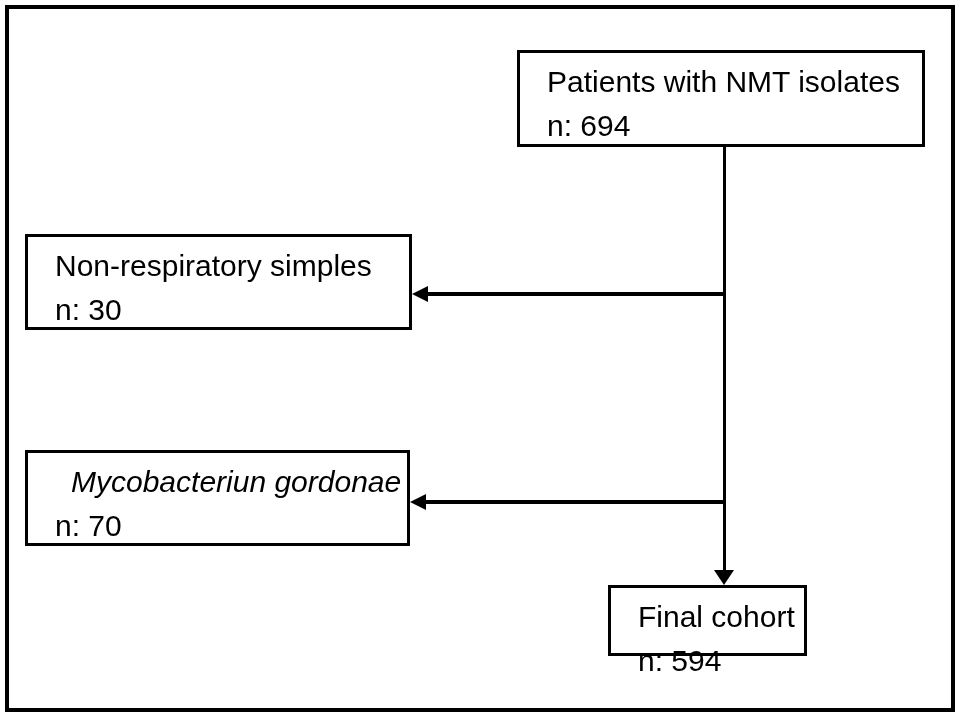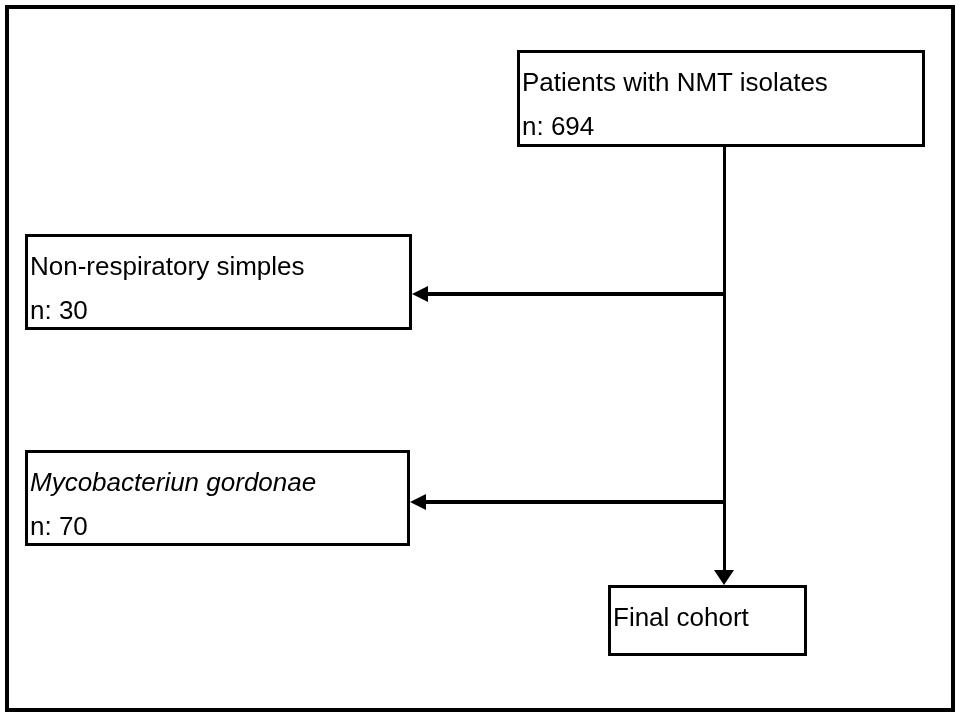--- a/index.html
+++ b/index.html
@@ -23,27 +23,28 @@
     width: 942px;
     height: 699px;
     border: 4px solid #000000;
     box-sizing: content-box;
   }
   .node {
     position: absolute;
     border: 3px solid #000000;
     background: #ffffff;
     box-sizing: border-box;
-    padding: 7px 14px 0 2px;
-    font-size: 26px;
+    padding: 7px 14px 0 27px;
+    font-size: 30px;
     line-height: 44px;
     white-space: nowrap;
   }
   .node .italic {
     font-style: italic;
+    margin-left: 16px;
   }
   #node-source { left: 517px; top: 50px;  width: 408px; height: 97px; }
   #node-nonresp { left: 25px;  top: 234px; width: 387px; height: 96px; }
   #node-gordonae { left: 25px; top: 450px; width: 385px; height: 96px; }
   #node-final { left: 608px; top: 585px; width: 199px; height: 71px; }
 
   .vline {
     position: absolute;
     left: 723px;
     top: 147px;
@@ -98,20 +99,21 @@
     <div>n: 30</div>
   </div>
 
   <div class="node" id="node-gordonae">
     <div class="italic">Mycobacteriun gordonae</div>
     <div>n: 70</div>
   </div>
 
   <div class="node" id="node-final">
     <div>Final cohort</div>
+    <div>n: 594</div>
   </div>
 
   <div class="vline"></div>
 
   <div class="hline" id="harrow1-line"></div>
   <div class="arrow-left" id="harrow1-head"></div>
 
   <div class="hline" id="harrow2-line"></div>
   <div class="arrow-left" id="harrow2-head"></div>
 

